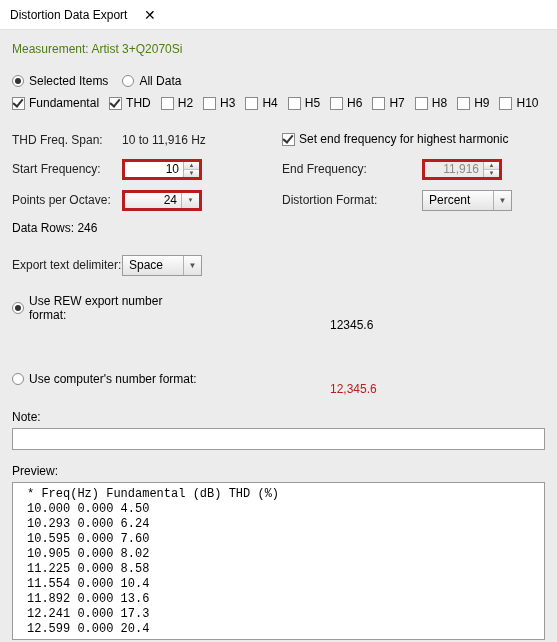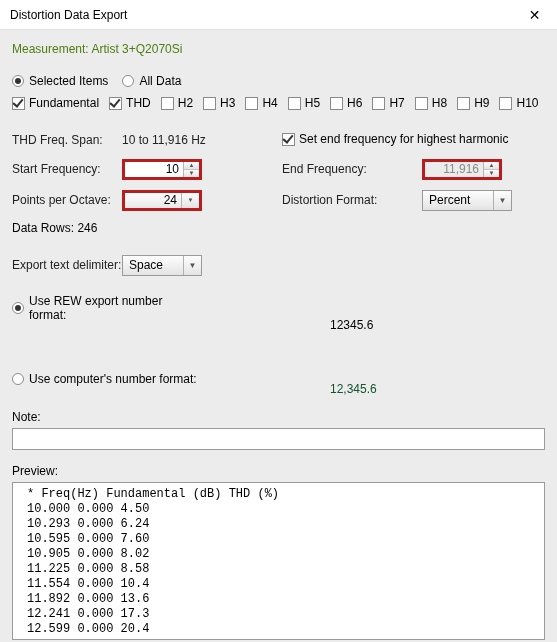--- a/index.html
+++ b/index.html
@@ -11,21 +11,20 @@
     background: #ffffff;
     width: 557px;
     height: 642px;
     overflow: hidden;
   }
   .titlebar {
     height: 30px;
     background: #ffffff;
     display: flex;
     align-items: center;
-    justify-content: space-between;
     padding-left: 10px;
     border-bottom: 1px solid #e0e0e0;
   }
   .titlebar .title { font-size: 12px; }
   .titlebar .close {
     width: 45px;
     height: 30px;
     display: flex;
     align-items: center;
     justify-content: center;
@@ -138,21 +137,21 @@
     display:flex; align-items:center; justify-content:center;
     font-size: 8px; color:#555;
   }
   .delimiter-row { display:flex; align-items:center; margin-top: 6px; margin-bottom: 18px; }
   .delimiter-row .lbl { width: 110px; }
   .delimiter-row .select { width: 80px; }
   .numfmt .radio { margin-bottom: 10px; }
   .numfmt-row { display:flex; align-items:flex-end; margin-bottom: 10px;}
   .numfmt-row .left { width: 200px; display:flex; align-items:center; }
   .numfmt-row .example { width: 70px; }
-  .gray { color: #14532d; margin-top: 40px; }
+  .gray { color: #b91c1c; margin-top: 40px; }
 
   .note-row { margin-top: 14px; }
   .note-input {
     width: 100%;
     height: 22px;
     background: #fff;
     border: 1px solid #9a9a9a;
     margin-top: 4px;
   }
   .preview-label { margin-top: 14px; margin-bottom:4px; }

